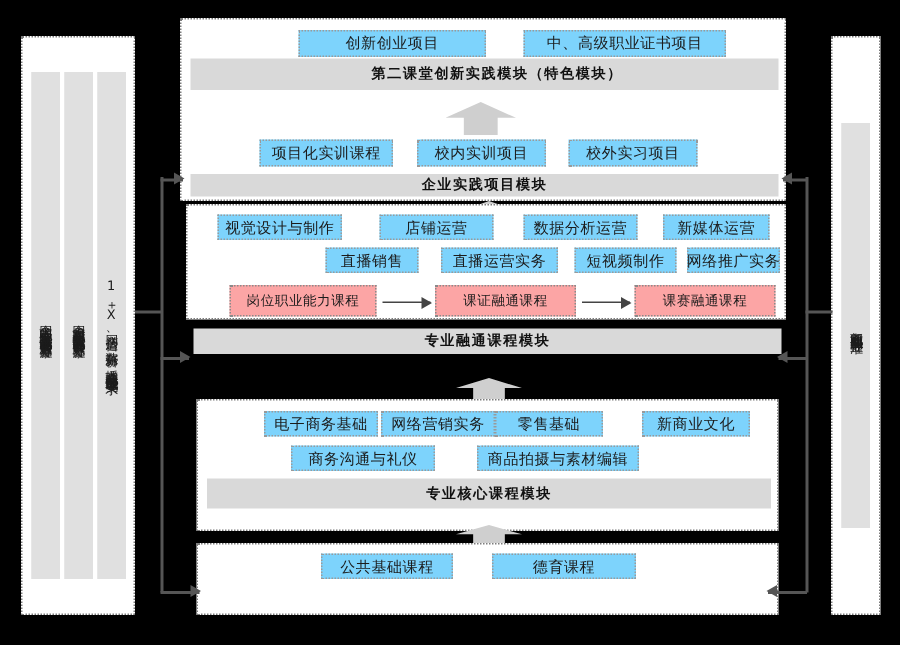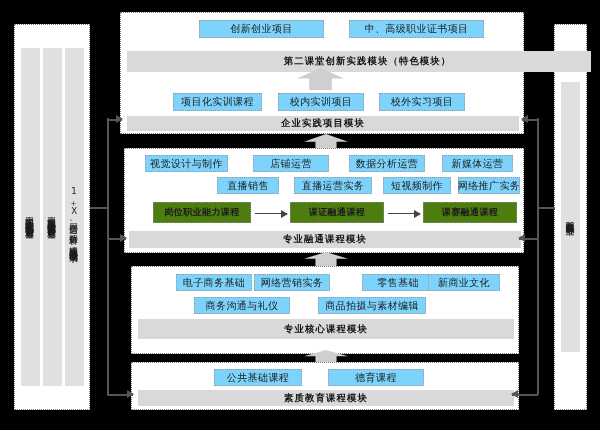--- a/index.html
+++ b/index.html
@@ -27,39 +27,39 @@
   #left-panel .vcols{display:flex;flex-direction:row;gap:3px;height:338px;align-items:stretch;}
   #left-panel .vcol{width:19px;}
   #right-panel .vcol{width:19px;height:270px;}
 
   
   .module{
     position:absolute;background:#fff;border:1px dotted #7c7c7c;
     box-sizing:border-box;
   }
   #module-second-class{left:120px;top:12px;width:404px;height:122px;}
-  #module-pro-integration{left:124px;top:148px;width:400px;height:105px;}
+  #module-pro-integration{left:124px;top:136px;width:400px;height:77px;}
   #module-pro-core{left:131px;top:266px;width:388px;height:88px;}
   #module-quality-edu{left:131px;top:362px;width:388px;height:48px;}
 
   
   .bar{
     position:absolute;background:#d9d9d9;
     font-size:9.4px;font-weight:bold;color:#111;letter-spacing:1.1px;
     display:flex;align-items:center;justify-content:center;
     box-sizing:border-box;
   }
 
   
   .chip{
     position:absolute;background:#7dd3fc;border:1px dotted #9a9a9a;
     box-sizing:border-box;display:flex;align-items:center;justify-content:center;
     font-size:10px;color:#1b1b1b;letter-spacing:.4px;white-space:nowrap;
   }
-  .chip.solid{background:#4d7c0f;border:1px dotted #8a8a8a;font-weight:bold;font-size:9px;}
+  .chip.solid{background:#fca5a5;border:1px dotted #8a8a8a;font-weight:normal;font-size:9px;}
 
   
   .up-arrow{
     position:absolute;background:#cfcfcf;
     clip-path:polygon(50% 0%,100% 48%,74% 48%,74% 100%,26% 100%,26% 48%,0 48%);
   }
 
   
   .h-arrow{position:absolute;height:1px;background:#444;}
   .h-arrow:after{
@@ -94,21 +94,21 @@
   </div>
 
   <div class="side-panel" id="right-panel">
     <div class="vcol">新电商职业岗位职业标准</div>
   </div>
 
   <div class="module" id="module-second-class">
     <div class="chip" style="left:78px;top:7px;width:125px;height:18px;">创新创业项目</div>
     <div class="chip" style="left:228px;top:7px;width:135px;height:18px;">中、高级职业证书项目</div>
 
-    <div class="bar" style="left:6px;top:38px;width:464px;height:21px;padding-left:17px;">第二课堂创新实践模块（特色模块）</div>
+    <div class="bar" style="left:6px;top:26px;width:392px;height:21px;padding-left:17px;">第二课堂创新实践模块（特色模块）</div>
 
     <div class="up-arrow" style="left:176px;top:55px;width:47px;height:22px;"></div>
 
     <div class="chip" style="left:52px;top:80px;width:89px;height:18px;">项目化实训课程</div>
     <div class="chip" style="left:157px;top:80px;width:86px;height:18px;">校内实训项目</div>
     <div class="chip" style="left:258px;top:80px;width:86px;height:18px;">校外实习项目</div>
 
     <div class="bar" style="left:6px;top:103px;width:392px;height:15px;">企业实践项目模块</div>
   </div>
 
@@ -133,35 +133,34 @@
     <div class="chip solid" style="left:298px;top:53px;width:94px;height:21px;">课赛融通课程</div>
 
     <div class="bar" style="left:4px;top:82px;width:392px;height:17px;">专业融通课程模块</div>
   </div>
 
   <div class="up-arrow" style="left:304px;top:252px;width:44px;height:14px;"></div>
 
   <div class="module" id="module-pro-core">
     <div class="chip" style="left:44px;top:7px;width:76px;height:17px;">电子商务基础</div>
     <div class="chip" style="left:122px;top:7px;width:76px;height:17px;">网络营销实务</div>
-    <div class="chip" style="left:230px;top:7px;width:72px;height:17px;">零售基础</div>
+    <div class="chip" style="left:198px;top:7px;width:72px;height:17px;">零售基础</div>
     <div class="chip" style="left:296px;top:7px;width:72px;height:17px;">新商业文化</div>
 
     <div class="chip" style="left:62px;top:30px;width:96px;height:17px;">商务沟通与礼仪</div>
     <div class="chip" style="left:186px;top:30px;width:108px;height:17px;">商品拍摄与素材编辑</div>
 
     <div class="bar" style="left:6px;top:52px;width:376px;height:20px;">专业核心课程模块</div>
   </div>
 
   <div class="up-arrow" style="left:304px;top:350px;width:44px;height:13px;"></div>
 
   <div class="module" id="module-quality-edu">
     <div class="chip" style="left:82px;top:6px;width:88px;height:17px;">公共基础课程</div>
     <div class="chip" style="left:196px;top:6px;width:96px;height:17px;">德育课程</div>
-    <div class="bar" style="left:6px;top:27px;width:376px;height:16px;">素质教育课程模块</div>
   </div>
 
   <div class="trunk" style="left:107px;top:118px;height:277px;"></div>
   <div class="stem" style="left:90px;top:207px;width:18px;"></div>
   <div class="spur to-right" style="left:107px;top:119px;width:15px;"></div>
   <div class="spur to-right" style="left:107px;top:238px;width:19px;"></div>
   <div class="spur to-right" style="left:107px;top:394px;width:26px;"></div>
 
   <div class="trunk" style="left:537px;top:118px;height:277px;"></div>
   <div class="stem" style="left:537px;top:207px;width:18px;"></div>

